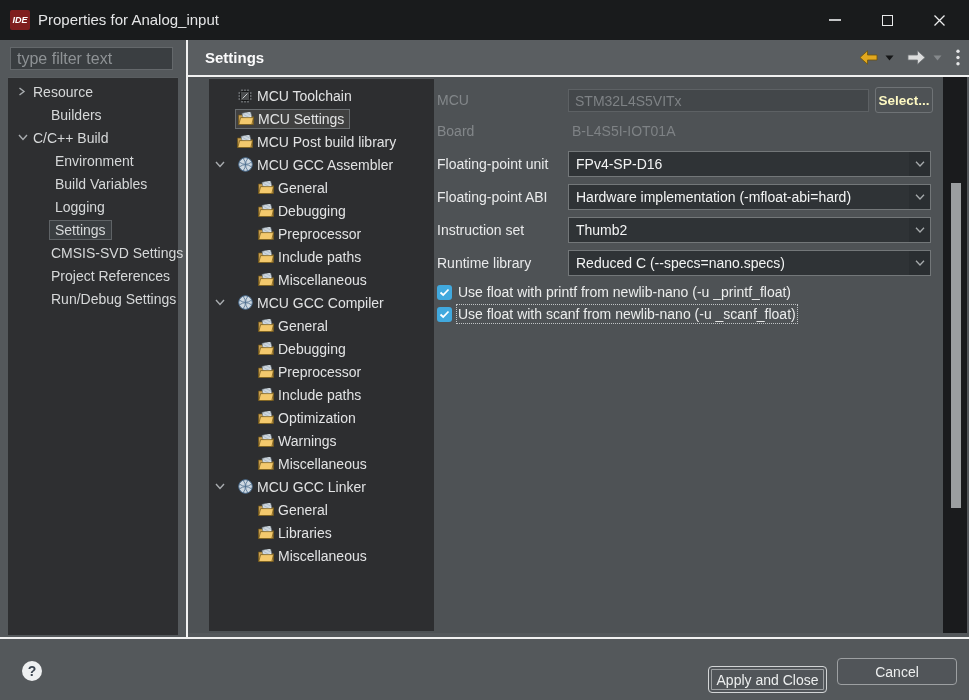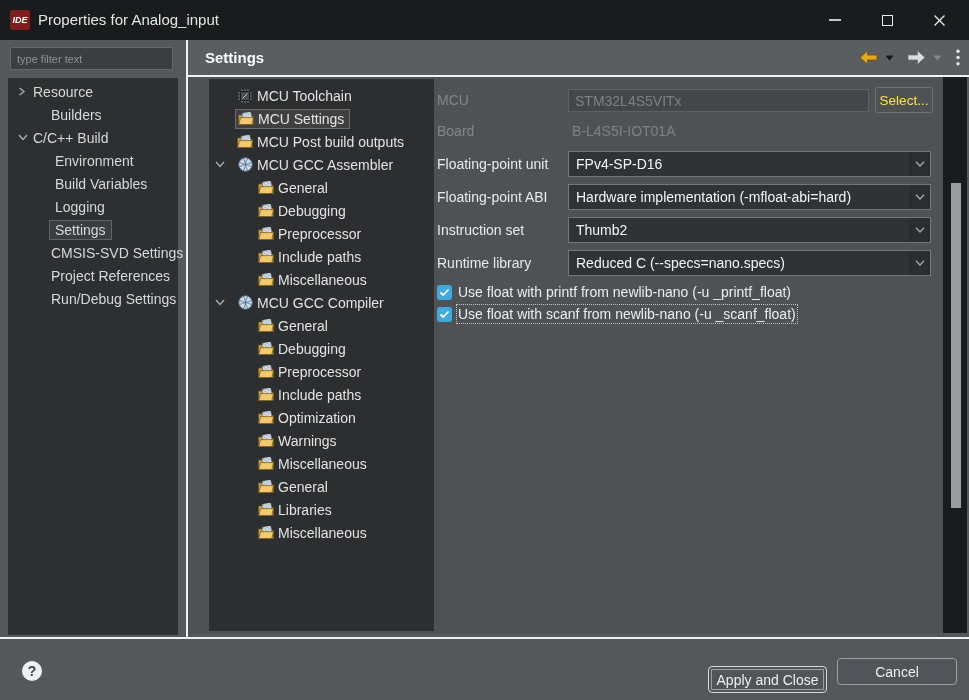--- a/index.html
+++ b/index.html
@@ -19,21 +19,21 @@
   .win-controls { position:absolute; right:4px; top:0; height:40px; display:flex; }
   .win-btn { width:52px; height:40px; display:flex; align-items:center; justify-content:center; cursor:default; }
   .min-glyph { width:12px; height:2px; background:#c3c5c6; }
   .max-glyph { width:11px; height:11px; border:1.5px solid #e8e9ea; }
   
   .vsep { position:absolute; left:186px; top:40px; width:2px; height:597px; background:#f1f1f1; }
   .hsep-header { position:absolute; left:188px; top:75px; width:781px; height:2px; background:#f1f1f1; }
   .hsep-bottom { position:absolute; left:0; top:637px; width:969px; height:2px; background:#f1f1f1; }
   
   .filter-input { position:absolute; left:10px; top:47px; width:163px; height:23px; background:#3a3e41;
-    border:1px solid #64686b; color:#d0d2d3; font-size:11px; padding:0 6px; font-family:inherit; }
+    border:1px solid #64686b; color:#d0d2d3; font-size:16px; padding:0 6px; font-family:inherit; }
   .filter-input::placeholder { color:#8e9295; }
   .left-panel { position:absolute; left:8px; top:77px; width:170px; height:558px; background:#2e2f31;
     border-top:1px solid #595d60; padding-top:2px; }
   .srow { height:23px; display:flex; align-items:center; color:#d6d8d9; font-size:14px; white-space:nowrap; }
   .srow .chev { width:15px; margin-left:10px; display:flex; align-items:center; }
   .srow.nochev { padding-left:43px; }
   .srow.lvl1 { padding-left:47px; }
   .srow .sel { background:#3a3e41; border:1px solid #5f6366; padding:1px 5px; margin-left:-6px; }
   
   .header-bar { position:absolute; left:188px; top:40px; width:781px; height:35px; background:#5a5e61; }
@@ -54,21 +54,21 @@
   .trow .ticon { width:16px; display:flex; align-items:center; justify-content:center; flex:none; }
   .trow .tlbl { margin-left:4px; }
   .trow .selbox { display:flex; align-items:center; background:#404040; border:1px solid #696d70;
     padding:1px 5px 1px 2px; margin-left:-2px; }
   
   .flabel { position:absolute; left:437px; font-size:14px; color:#e9eaeb; height:26px; line-height:26px; white-space:nowrap; }
   .flabel.dis { color:#83878a; height:23px; line-height:23px; }
   .mcu-input { position:absolute; left:568px; top:89px; width:301px; height:23px; background:#43474a;
     border:1px solid #5d6164; color:#7e8285; font-size:14px; padding:0 6px; font-family:inherit; }
   .select-btn { position:absolute; left:875px; top:87px; width:58px; height:26px; background:transparent;
-    border:1px solid #6f7376; border-radius:3px; color:#fde047; font-size:13.5px; font-family:inherit; }
+    border:1px solid #6f7376; border-radius:3px; color:#fef9c3; font-size:13.5px; font-family:inherit;font-weight:bold; }
   .board-value { position:absolute; left:572px; top:120px; height:23px; line-height:23px; color:#7e8285; font-size:14px; }
   .dd { position:absolute; left:568px; width:363px; height:26px; background:#2f3336; border:1px solid #737779;
     display:flex; align-items:center; }
   .dd-text { padding-left:7px; color:#f3f4f4; font-size:14px; flex:1; white-space:nowrap; overflow:hidden; }
   .dd-btn { width:21px; height:100%; display:flex; align-items:center; justify-content:center; background:#2a2e31; flex:none; }
   .cbrow { position:absolute; left:437px; display:flex; align-items:center; height:16px; }
   .cbox { width:15px; height:15px; background:#41a9de; border-radius:3px; display:flex; align-items:center;
     justify-content:center; flex:none; }
   .cblabel { margin-left:6px; color:#eceded; font-size:14px; white-space:nowrap; }
   .cblabel.focused { outline:1px dotted #c0c3c5; outline-offset:1px; }
@@ -223,21 +223,21 @@
     <span class="ticon">
         <svg width="16" height="13" viewBox="0 0 16 13">
           <path d="M0.5 3 h5 l1.3 1.8 h8.7 v7.7 h-15 z" fill="#caa052" stroke="#6d5316" stroke-width="0.7"></path>
           <g transform="rotate(-14 8 4)">
             <rect x="4.8" y="0.6" width="8.6" height="6.6" fill="#eef1f3" stroke="#6e7a84" stroke-width="0.7"></rect>
             <path d="M5.6 2 h7 M5.6 3.4 h7 M5.6 4.8 h7" stroke="#8fa3b5" stroke-width="0.6"></path>
           </g>
           <path d="M2.6 5.6 h12.9 l-1.7 6.9 H0.8 z" fill="#f3c96d" stroke="#6d5316" stroke-width="0.7"></path>
         </svg>
       </span>
-    <span class="tlbl">MCU Post build outputs</span>
+    <span class="tlbl">MCU Post build library</span>
   </div>
   <div class="trow t1">
     <span class="slot">
         <svg width="10" height="7" viewBox="0 0 10 7">
           <path d="M1 1 L5 5.5 L9 1" stroke="#a9adb0" stroke-width="1.4" fill="none"></path>
         </svg>
       </span>
     <span class="ticon">
         <svg width="15" height="15" viewBox="0 0 15 15">
           <circle cx="7.5" cy="7.5" r="6.8" fill="#cfd9e2" stroke="#4c6d8e" stroke-width="1"></circle>
@@ -420,20 +420,34 @@
         <svg width="16" height="13" viewBox="0 0 16 13">
           <path d="M0.5 3 h5 l1.3 1.8 h8.7 v7.7 h-15 z" fill="#caa052" stroke="#6d5316" stroke-width="0.7"></path>
           <g transform="rotate(-14 8 4)">
             <rect x="4.8" y="0.6" width="8.6" height="6.6" fill="#eef1f3" stroke="#6e7a84" stroke-width="0.7"></rect>
             <path d="M5.6 2 h7 M5.6 3.4 h7 M5.6 4.8 h7" stroke="#8fa3b5" stroke-width="0.6"></path>
           </g>
           <path d="M2.6 5.6 h12.9 l-1.7 6.9 H0.8 z" fill="#f3c96d" stroke="#6d5316" stroke-width="0.7"></path>
         </svg>
       </span>
     <span class="tlbl">Miscellaneous</span>
+  </div>
+  <div class="trow t1">
+    <span class="slot">
+        <svg width="10" height="7" viewBox="0 0 10 7">
+          <path d="M1 1 L5 5.5 L9 1" stroke="#a9adb0" stroke-width="1.4" fill="none"></path>
+        </svg>
+      </span>
+    <span class="ticon">
+        <svg width="15" height="15" viewBox="0 0 15 15">
+          <circle cx="7.5" cy="7.5" r="6.8" fill="#cfd9e2" stroke="#4c6d8e" stroke-width="1"></circle>
+          <path d="M1.5 5.2 Q7.5 9.5 13.5 5.2 M1.5 9.8 Q7.5 5.5 13.5 9.8 M5 1 Q10 7.5 5 14 M10 1 Q5 7.5 10 14" fill="none" stroke="#4c6d8e" stroke-width="0.8"></path>
+        </svg>
+      </span>
+    <span class="tlbl">MCU GCC Linker</span>
   </div>
   <div class="trow t2">
     <span class="slot"></span>
     <span class="ticon">
         <svg width="16" height="13" viewBox="0 0 16 13">
           <path d="M0.5 3 h5 l1.3 1.8 h8.7 v7.7 h-15 z" fill="#caa052" stroke="#6d5316" stroke-width="0.7"></path>
           <g transform="rotate(-14 8 4)">
             <rect x="4.8" y="0.6" width="8.6" height="6.6" fill="#eef1f3" stroke="#6e7a84" stroke-width="0.7"></rect>
             <path d="M5.6 2 h7 M5.6 3.4 h7 M5.6 4.8 h7" stroke="#8fa3b5" stroke-width="0.6"></path>
           </g>

